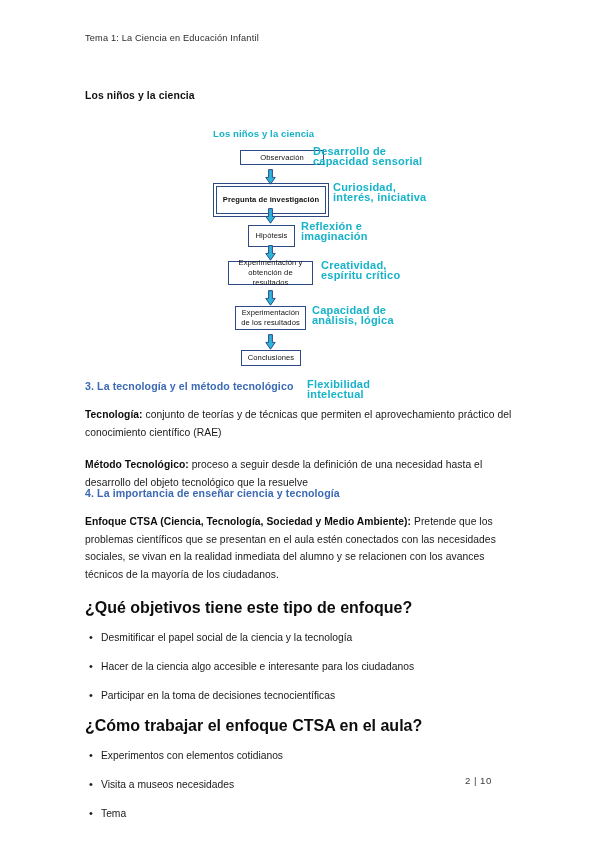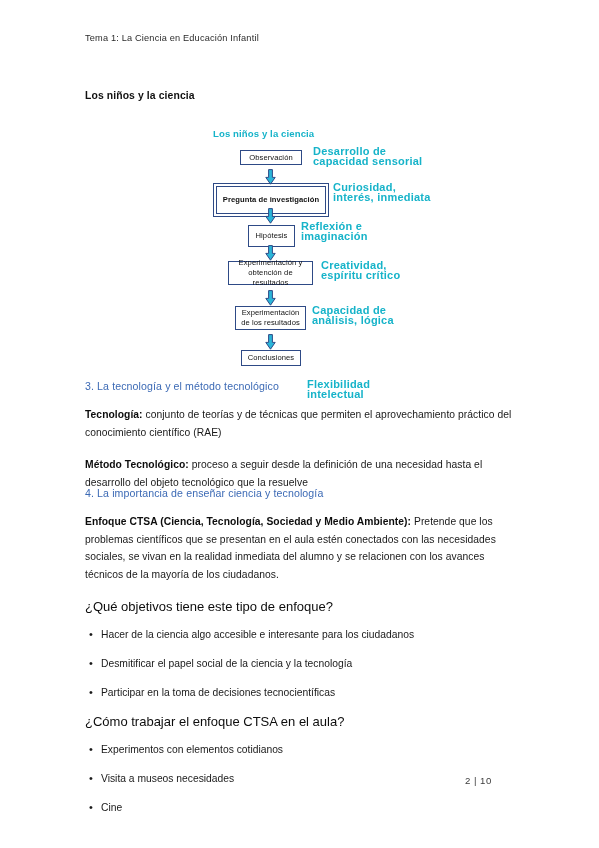--- a/index.html
+++ b/index.html
@@ -39,36 +39,36 @@
 
   .h-bold {
     font-size: 10.4px;
     font-weight: bold;
     color: #111111;
     letter-spacing: 0.01em;
   }
 
   .sec-head {
     font-size: 10.6px;
-    font-weight: normal;
+    font-weight: bold;
     color: #3c6ab5;
     letter-spacing: 0.01em;
   }
 
   .para {
     font-size: 10.3px;
     line-height: 17.5px;
     color: #191919;
     letter-spacing: 0.005em;
   }
   .para b { font-weight: bold; color: #0d0d0d; }
 
   .q-head {
-    font-size: 13px;
-    font-weight: normal;
+    font-size: 16px;
+    font-weight: bold;
     color: #0d0d0d;
   }
 
   ul.bullets {
     list-style: none;
     margin: 0;
     padding: 0;
   }
   ul.bullets li {
     font-size: 10.3px;
@@ -160,35 +160,35 @@
   <div class="doc-header">Tema 1: La Ciencia en Educación Infantil</div>
 
   <div class="body-col" style="top:90px;">
     <div class="h-bold">Los niños y la ciencia</div>
   </div>
 
   <div class="figure">
 
     <div class="fig-title">Los niños y la ciencia</div>
 
-    <div class="node" style="left:240px; top:22px; width:62px; height:15px;">
+    <div class="node" style="left:240px; top:22px; width:84px; height:15px;">
       <span>Observación</span>
     </div>
     <div class="annot" style="left:313px; top:19px;">Desarrollo de
 capacidad sensorial</div>
 
     <svg class="arrow" style="left:265px; top:41px;" viewBox="0 0 11 16">
       <polygon points="3.6,0.6 7.4,0.6 7.4,8.4 10.2,8.4 5.5,15.2 0.8,8.4 3.6,8.4" fill="#2ab6d9" stroke="#2e4a86" stroke-width="1"></polygon>
     </svg>
 
     <div class="node dbl" style="left:216px; top:58px; width:110px; height:28px;">
       <span>Pregunta de investigación</span>
     </div>
     <div class="annot" style="left:333px; top:55px;">Curiosidad,
-interés, inmediata</div>
+interés, iniciativa</div>
 
     <svg class="arrow" style="left:265px; top:80px;" viewBox="0 0 11 16">
       <polygon points="3.6,0.6 7.4,0.6 7.4,8.4 10.2,8.4 5.5,15.2 0.8,8.4 3.6,8.4" fill="#2ab6d9" stroke="#2e4a86" stroke-width="1"></polygon>
     </svg>
 
     <div class="node" style="left:248px; top:97px; width:47px; height:22px;">
       <span>Hipótesis</span>
     </div>
     <div class="annot" style="left:301px; top:94px;">Reflexión e
 imaginación</div>
@@ -239,29 +239,29 @@
   <div class="body-col" style="top:487px;">
     <div class="sec-head">4. La importancia de enseñar ciencia y tecnología</div>
 
     <div class="para" style="margin-top:14px;">
       <b>Enfoque CTSA (Ciencia, Tecnología, Sociedad y Medio Ambiente):</b><span> Pretende que los problemas científicos que se presentan en el aula estén conectados con las necesidades sociales, se vivan en la realidad inmediata del alumno y se relacionen con los avances técnicos de la mayoría de los ciudadanos.</span>
     </div>
 
     <div class="q-head" style="margin-top:16px;">¿Qué objetivos tiene este tipo de enfoque?</div>
 
     <ul class="bullets" style="margin-top:13px;">
+      <li>Desmitificar el papel social de la ciencia y la tecnología</li>
       <li>Hacer de la ciencia algo accesible e interesante para los ciudadanos</li>
-      <li>Desmitificar el papel social de la ciencia y la tecnología</li>
       <li>Participar en la toma de decisiones tecnocientíficas</li>
     </ul>
 
     <div class="q-head" style="margin-top:9px;">¿Cómo trabajar el enfoque CTSA en el aula?</div>
 
     <ul class="bullets" style="margin-top:13px;">
       <li>Experimentos con elementos cotidianos</li>
       <li>Visita a museos necesidades</li>
-      <li>Cine</li>
+      <li>Tema</li>
     </ul>
   </div>
 
   <div class="page-num">2 | 10</div>
 
 </div>
 
 </body></html>

